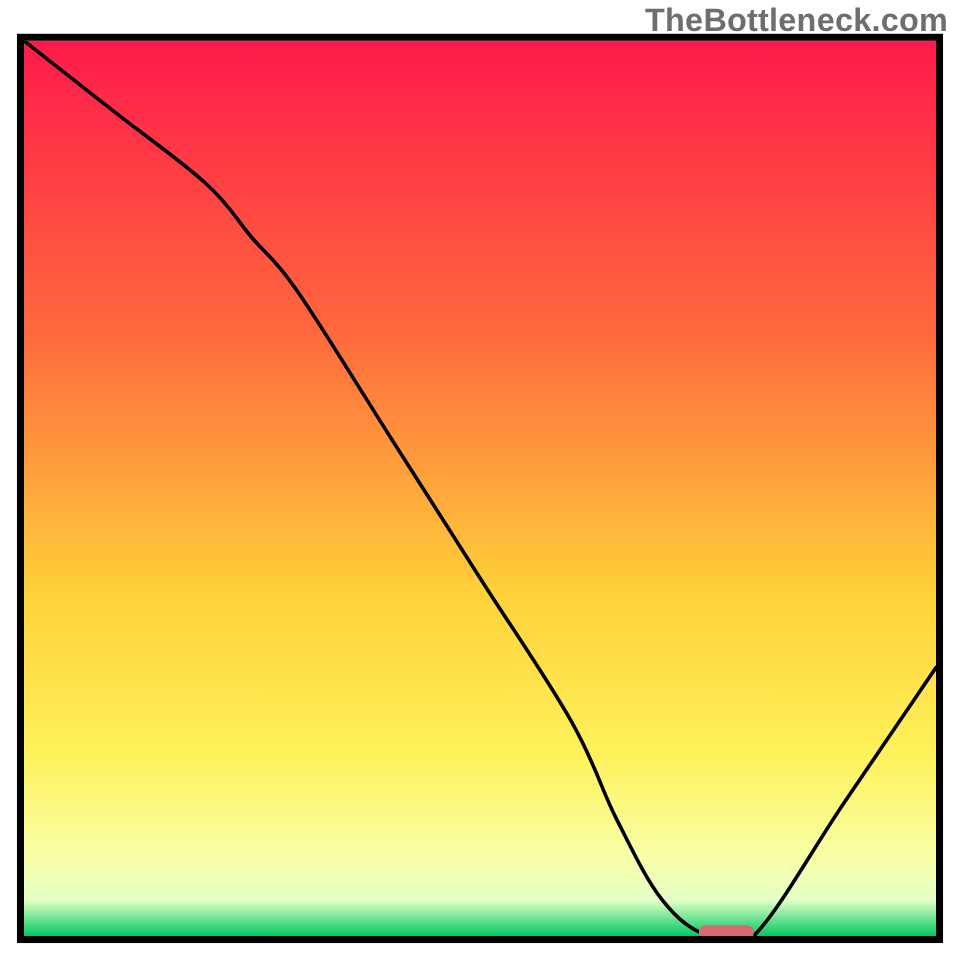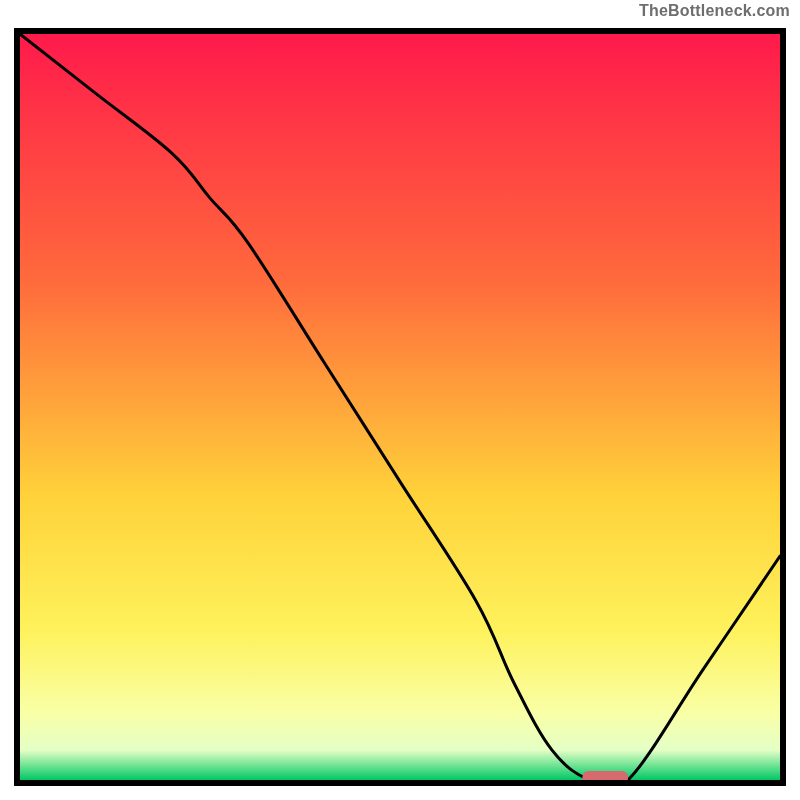--- a/index.html
+++ b/index.html
@@ -13,21 +13,21 @@
   }
   .frame {
     position: relative;
     width: 800px;
     height: 800px;
   }
   .attribution {
     position: absolute;
     top: 2px;
     right: 10px;
-    font-size: 16px;
+    font-size: 27px;
     font-weight: 600;
     color: #6e6e6e;
     letter-spacing: 0.2px;
   }
   .plot-outer {
     position: absolute;
     left: 14px;
     top: 28px;
     width: 772px;
     height: 758px;

